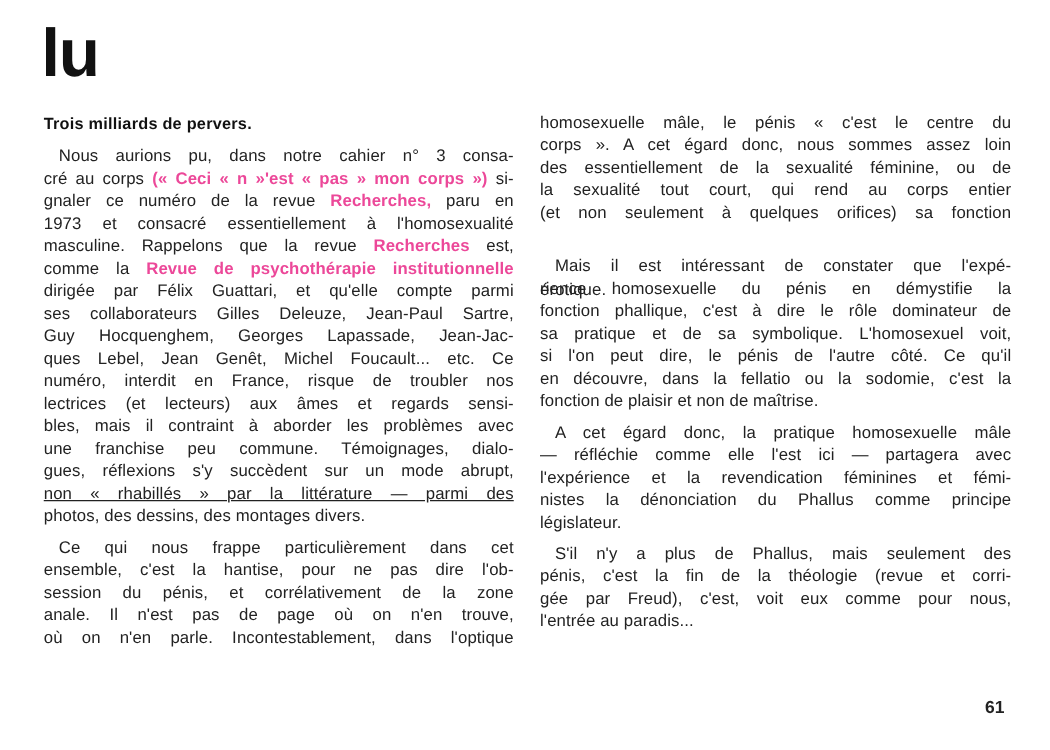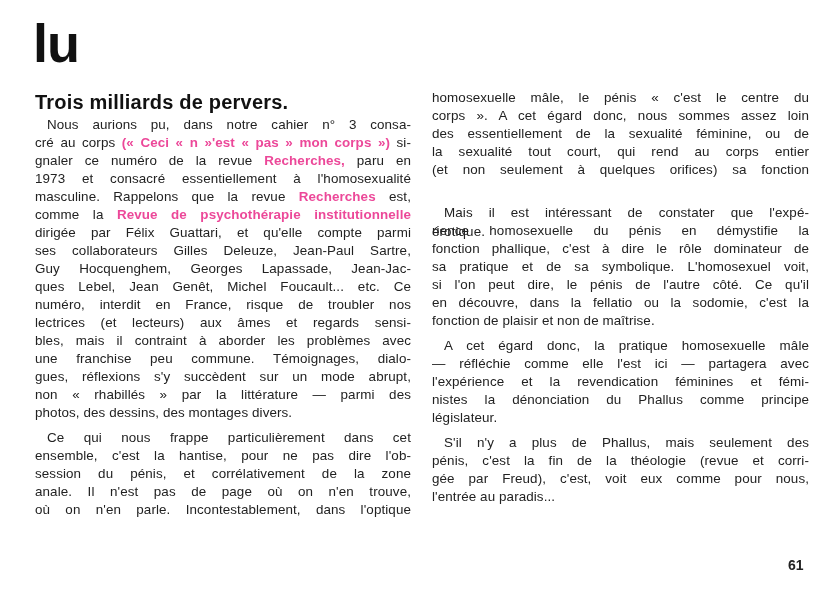--- a/index.html
+++ b/index.html
@@ -12,21 +12,21 @@
     .section-title {
       position: absolute; left: 33px; top: 16px;
       font-size: 54px; font-weight: bold; letter-spacing: -1px;
       line-height: 54px; color: #111;
     }
     .col { position: absolute; top: 0; }
     .col-left { left: 35px; width: 376px; }
     .col-right { left: 432px; width: 377px; }
     .article-title {
       position: absolute; left: 35px; top: 91px;
-      font-size: 20px; font-weight: bold; letter-spacing: 0.2px; color: #111;
+      font-size: 13px; font-weight: bold; letter-spacing: 0.2px; color: #111;
     }
     .line {
       position: absolute; left: 0; right: 0;
       font-size: 13.4px; line-height: 18px; height: 18px;
       text-align: justify; text-align-last: justify;
       white-space: nowrap; overflow: visible;
       letter-spacing: 0.1px; color: #222;
     }
     .line.last { text-align-last: left; }
     .line.indent { padding-left: 12px; }
@@ -84,21 +84,21 @@
     </div>
     <div class="line" style="top: 332px;">
       <span class="inner">bles, mais il contraint à aborder les problèmes avec</span>
     </div>
     <div class="line" style="top: 350px;">
       <span class="inner">une franchise peu commune. Témoignages, dialo-</span>
     </div>
     <div class="line" style="top: 368px;">
       <span class="inner">gues, réflexions s'y succèdent sur un mode abrupt,</span>
     </div>
-    <div class="line" style="top: 386px;">
+    <div class="line" style="top: 386px; text-decoration: underline;">
       <span class="inner">non « rhabillés » par la littérature — parmi des</span>
     </div>
     <div class="line last" style="top: 404px;">
       <span class="inner">photos, des dessins, des montages divers.</span>
     </div>
     <div class="line indent" style="top: 429px;">
       <span class="inner">Ce qui nous frappe particulièrement dans cet</span>
     </div>
     <div class="line" style="top: 447px;">
       <span class="inner">ensemble, c'est la hantise, pour ne pas dire l'ob-</span>

